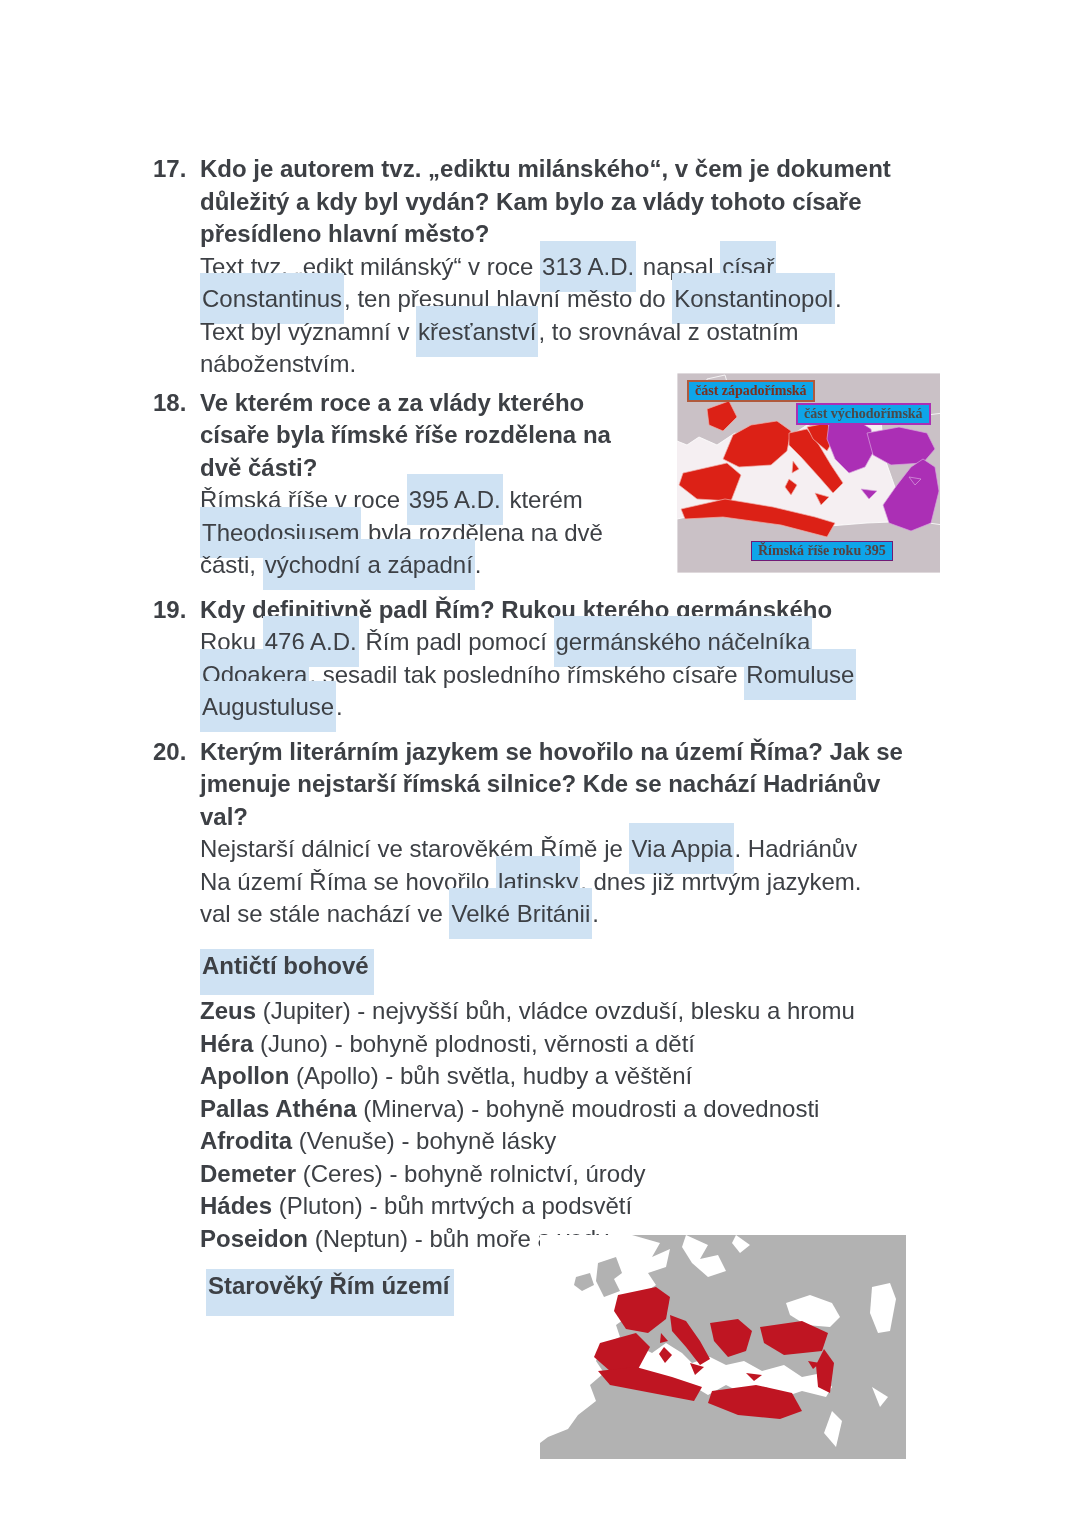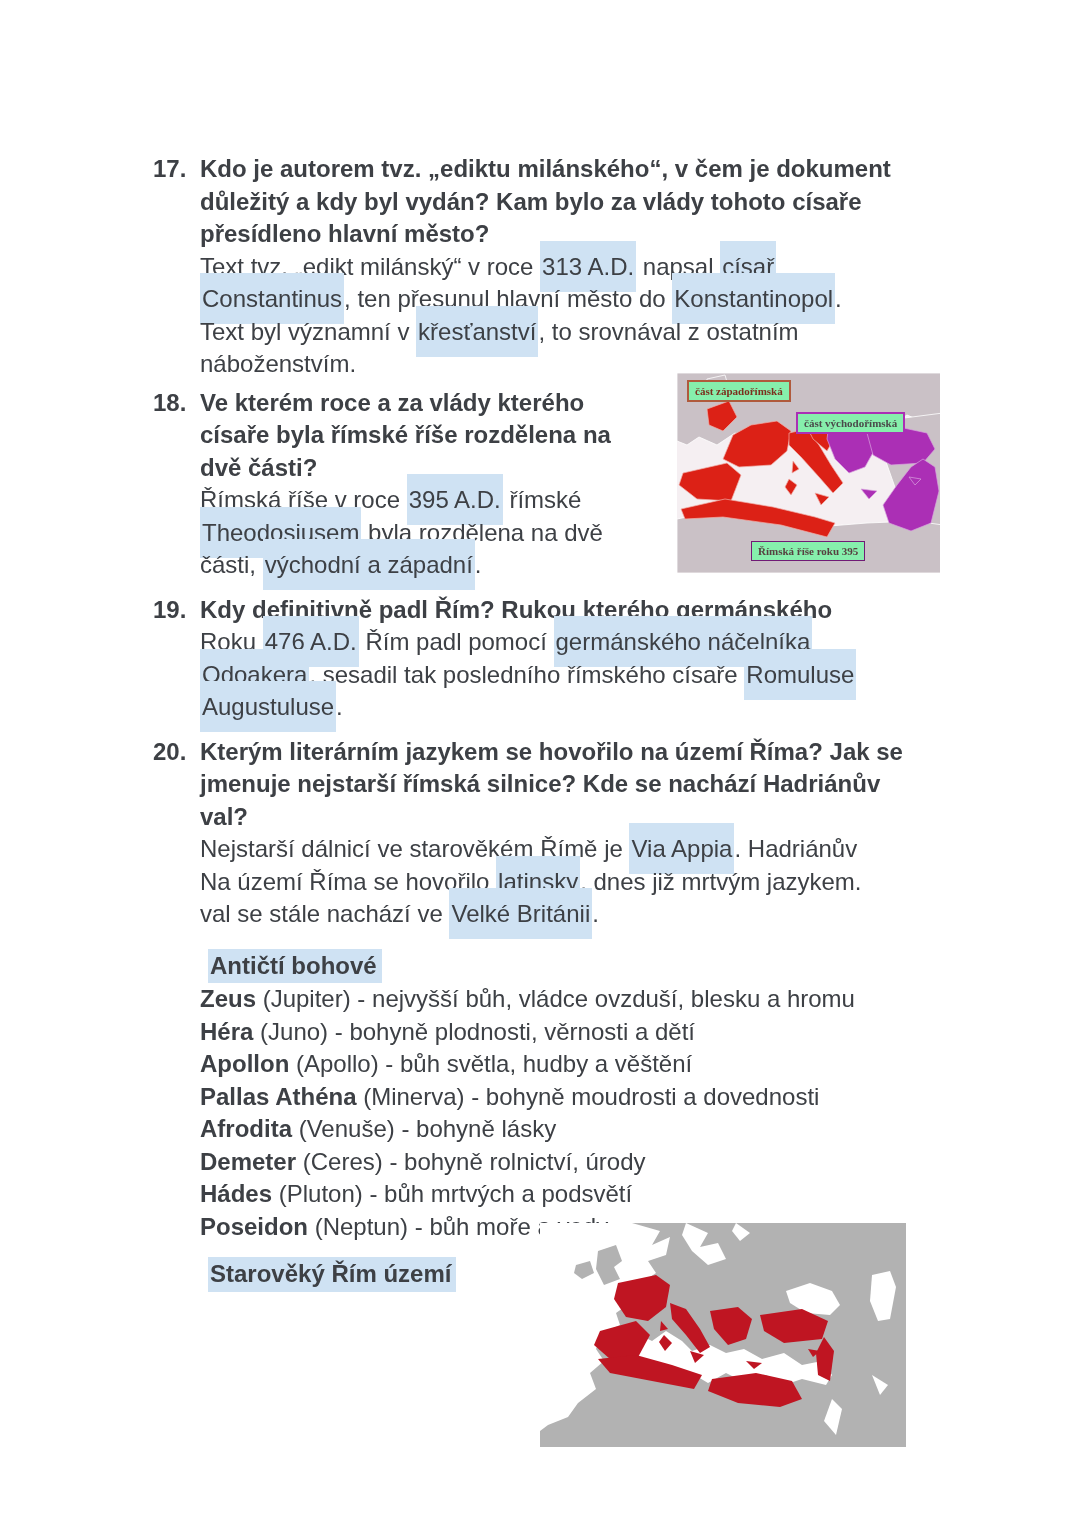--- a/index.html
+++ b/index.html
@@ -11,36 +11,36 @@
   .content{position:absolute;left:200px;top:153px;width:762px;}
   .q-block{position:relative;}
   .num{position:absolute;left:-47px;top:0;font-weight:700;}
   .ln{white-space:nowrap;}
   .ln.q{font-weight:700;}
   .hl{background:var(--highlight,#cfe2f3);padding:12px 2px;}
   #q18{margin-top:6px;}
   #q19{margin-top:12px;}
   #q20{margin-top:12px;}
   #gods{margin-top:18px;}
-  .sect-head{display:inline-block;font-weight:700;background:var(--highlight,#cfe2f3);padding:1px 5px 1px 2px;margin-left:8px;}
+  .sect-head{display:inline-block;font-weight:700;background:var(--highlight,#cfe2f3);padding:1px 5px 13px 2px;}
   .god-name{font-weight:700;}
   
   .map395{position:absolute;left:477px;top:-14px;width:266px;height:200px;}
   .map395 svg{position:absolute;left:0;top:0;}
   .map-label{
-    position:absolute;background:#86efac;font-size:11px;line-height:14px;font-weight:700;
+    position:absolute;background:#0ea5e9;font-size:14px;line-height:14px;font-weight:700;
     padding:2px 6px;white-space:nowrap;
     font-family:"Liberation Serif","DejaVu Serif",serif;
   }
   .lbl-west{left:10px;top:7px;border:2px solid #b05a3c;color:#7c2f1d;}
-  .lbl-east{left:119px;top:39px;border:2px solid var(--map395-purple,#ab2fb5);color:#4a4a4a;}
+  .lbl-east{left:119px;top:30px;border:2px solid var(--map395-purple,#ab2fb5);color:#4a4a4a;}
   .lbl-cap{left:74px;top:168px;border:1px solid #701a75;color:#574040;}
   
   #territory{position:relative;height:245px;margin-top:6px;}
-  .t-head{position:absolute;left:0;top:8px;}
+  .t-head{position:absolute;left:6px;top:8px;}
   .map-rome{position:absolute;left:340px;top:-26px;width:366px;height:224px;}
 </style>
 </head>
 <body>
 
 <div class="doc">
   <div class="content">
 
     <div class="q-block" id="q17">
       <span class="num">17.</span>
@@ -54,21 +54,21 @@
           <div class="ln a"><span>náboženstvím.</span></div>
         </div>
     </div>
 
     <div class="q-block" id="q18">
       <span class="num">18.</span>
       <div>
           <div class="ln q">Ve kterém roce a za vlády kterého</div>
           <div class="ln q">císaře byla římské říše rozdělena na</div>
           <div class="ln q">dvě části?</div>
-          <div class="ln a"><span>Římská říše v roce </span><span class="hl">395 A.D.</span><span> římské</span></div>
+          <div class="ln a"><span>Římská říše v roce </span><span class="hl">395 A.D.</span><span> kterém</span></div>
           <div class="ln a"><span class="hl">Theodosiusem</span><span> byla rozdělena na dvě</span></div>
           <div class="ln a"><span>části, </span><span class="hl">východní a západní</span><span>.</span></div>
         </div>
 
       <div class="map395">
         <svg width="266" height="200" viewBox="0 0 266 200">
           <rect x="0" y="0" width="266" height="200" style="fill:var(--map395-sea,#f5eff2)"></rect>
 
           <path d="M0,0 H266 V40 L244,48 L230,42 L214,52 L198,44 L182,56 L166,48 L148,60 L130,52 L112,64 L94,56 L76,68 L58,60 L40,72 L22,64 L10,72 L0,68 Z" style="fill:var(--map395-land,#cac1c6)" stroke="#ffffff" stroke-width="0.8"></path>
           <path d="M204,48 L266,40 V158 L238,150 L220,120 L208,86 Z" style="fill:var(--map395-land,#cac1c6)" stroke="#ffffff" stroke-width="0.8"></path>

